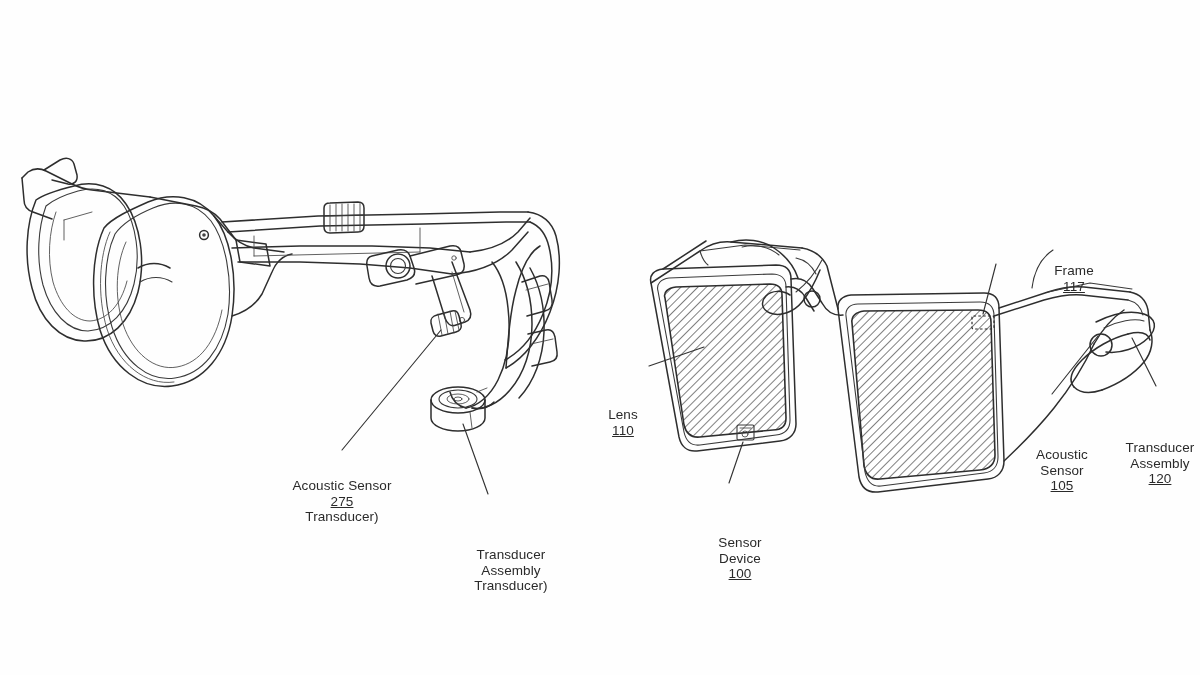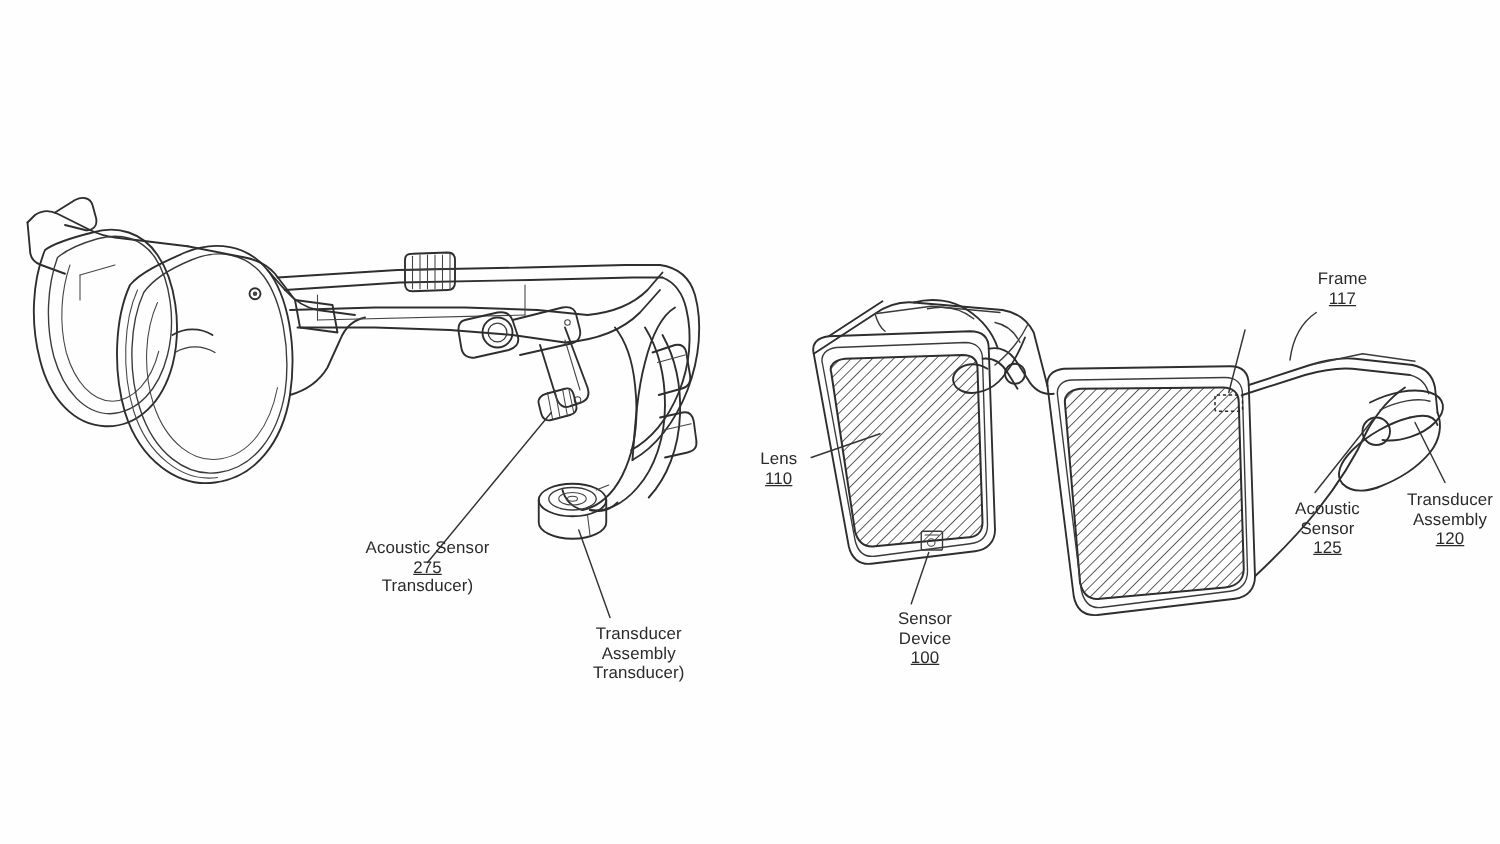--- a/index.html
+++ b/index.html
@@ -69,20 +69,21 @@
   }
   .callout {
     position: absolute;
     color: #2a2a2a;
     font-family: "Liberation Sans", "DejaVu Sans", sans-serif;
     font-size: 13.5px;
     line-height: 15.5px;
     text-align: center;
     white-space: nowrap;
     letter-spacing: 0.1px;
+    margin-top: 48px;
   }
   .callout .refnum {
     display: block;
     text-decoration: underline;
     text-underline-offset: 1px;
   }
   .callout .sub {
     display: block;
   }
   .callout-left-275 { left: 216px; top: 430px; width: 252px; }
@@ -358,21 +359,21 @@
 
 
   <div class="callout callout-right-105">
     <span>Frame</span>
     <span class="refnum">117</span>
   </div>
 
   <div class="callout callout-right-125">
     <span>Acoustic</span>
     <span class="sub">Sensor</span>
-    <span class="refnum">125</span>
+    <span class="refnum">105</span>
   </div>
 
   <div class="callout callout-right-120">
     <span>Transducer</span>
     <span class="sub">Assembly</span>
     <span class="refnum">120</span>
   </div>
 
 </div>
 

